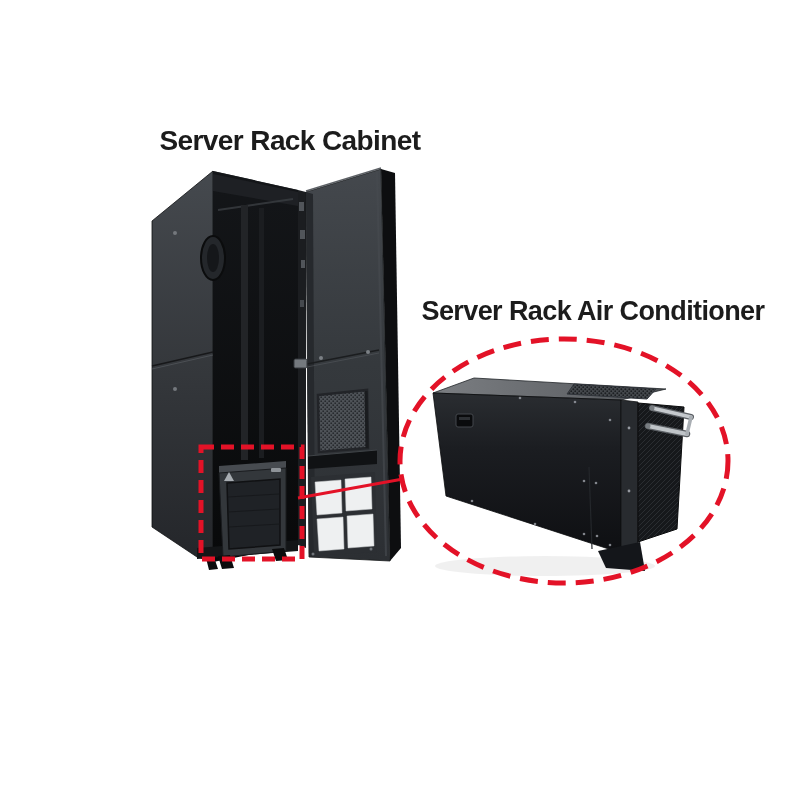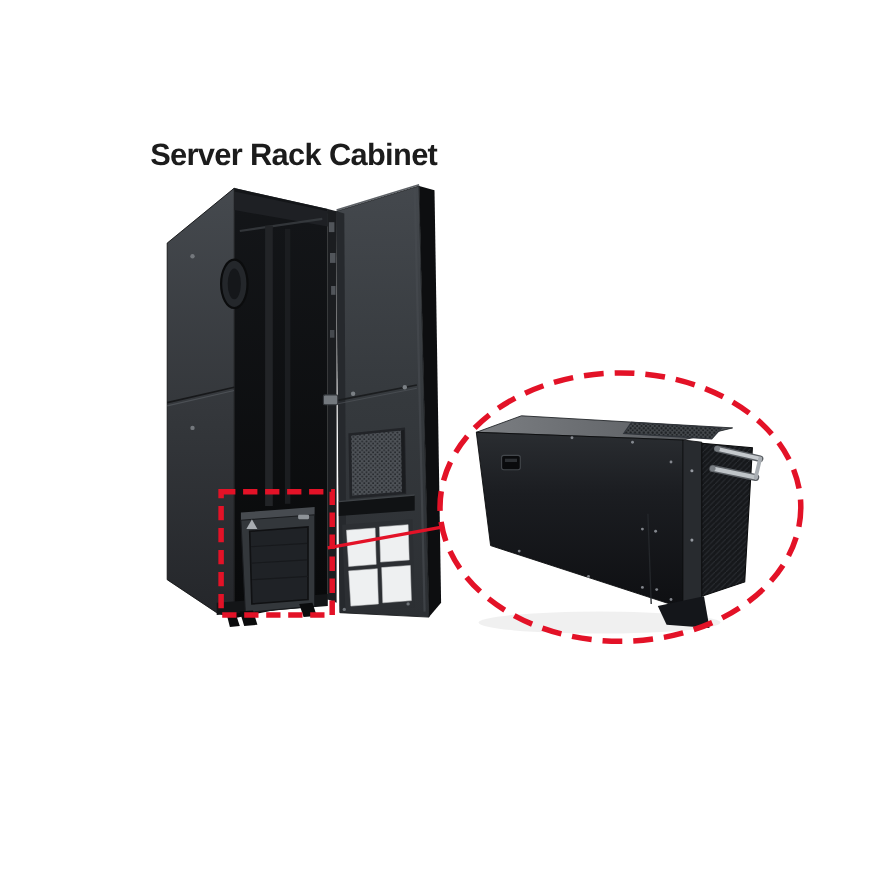--- a/index.html
+++ b/index.html
@@ -11,31 +11,32 @@
     font-family:"Liberation Sans", sans-serif;
   }
   .title{
     position:absolute;
     font-weight:700;
     color:#1c1c1c;
     text-align:center;
     letter-spacing:-0.6px;
     white-space:nowrap;
   }
-  .title-cabinet{ left:136px; top:125px; width:262px; font-size:28px; }
+  .title-cabinet{ left:159px; top:125px; width:262px; font-size:28px; }
   .title-ac{ left:402px; top:296px; width:382px; font-size:27px; }
   svg{ position:absolute; left:0; top:0; }
 </style>
 </head>
 <body>
 
 <div class="canvas">
 
   <div class="title title-cabinet">Server Rack Cabinet</div>
 
+  <div class="title title-ac">Server Rack Air Conditioner</div>
 
   <svg width="800" height="800" viewBox="0 0 800 800">
     <defs>
       <linearGradient id="gradSide" x1="0" y1="0" x2="0" y2="1">
         <stop offset="0" stop-color="#45494e"></stop>
         <stop offset="0.55" stop-color="#33363a"></stop>
         <stop offset="1" stop-color="#24262a"></stop>
       </linearGradient>
       <linearGradient id="gradInterior" x1="0" y1="0" x2="0" y2="1">
         <stop offset="0" stop-color="#141619"></stop>

